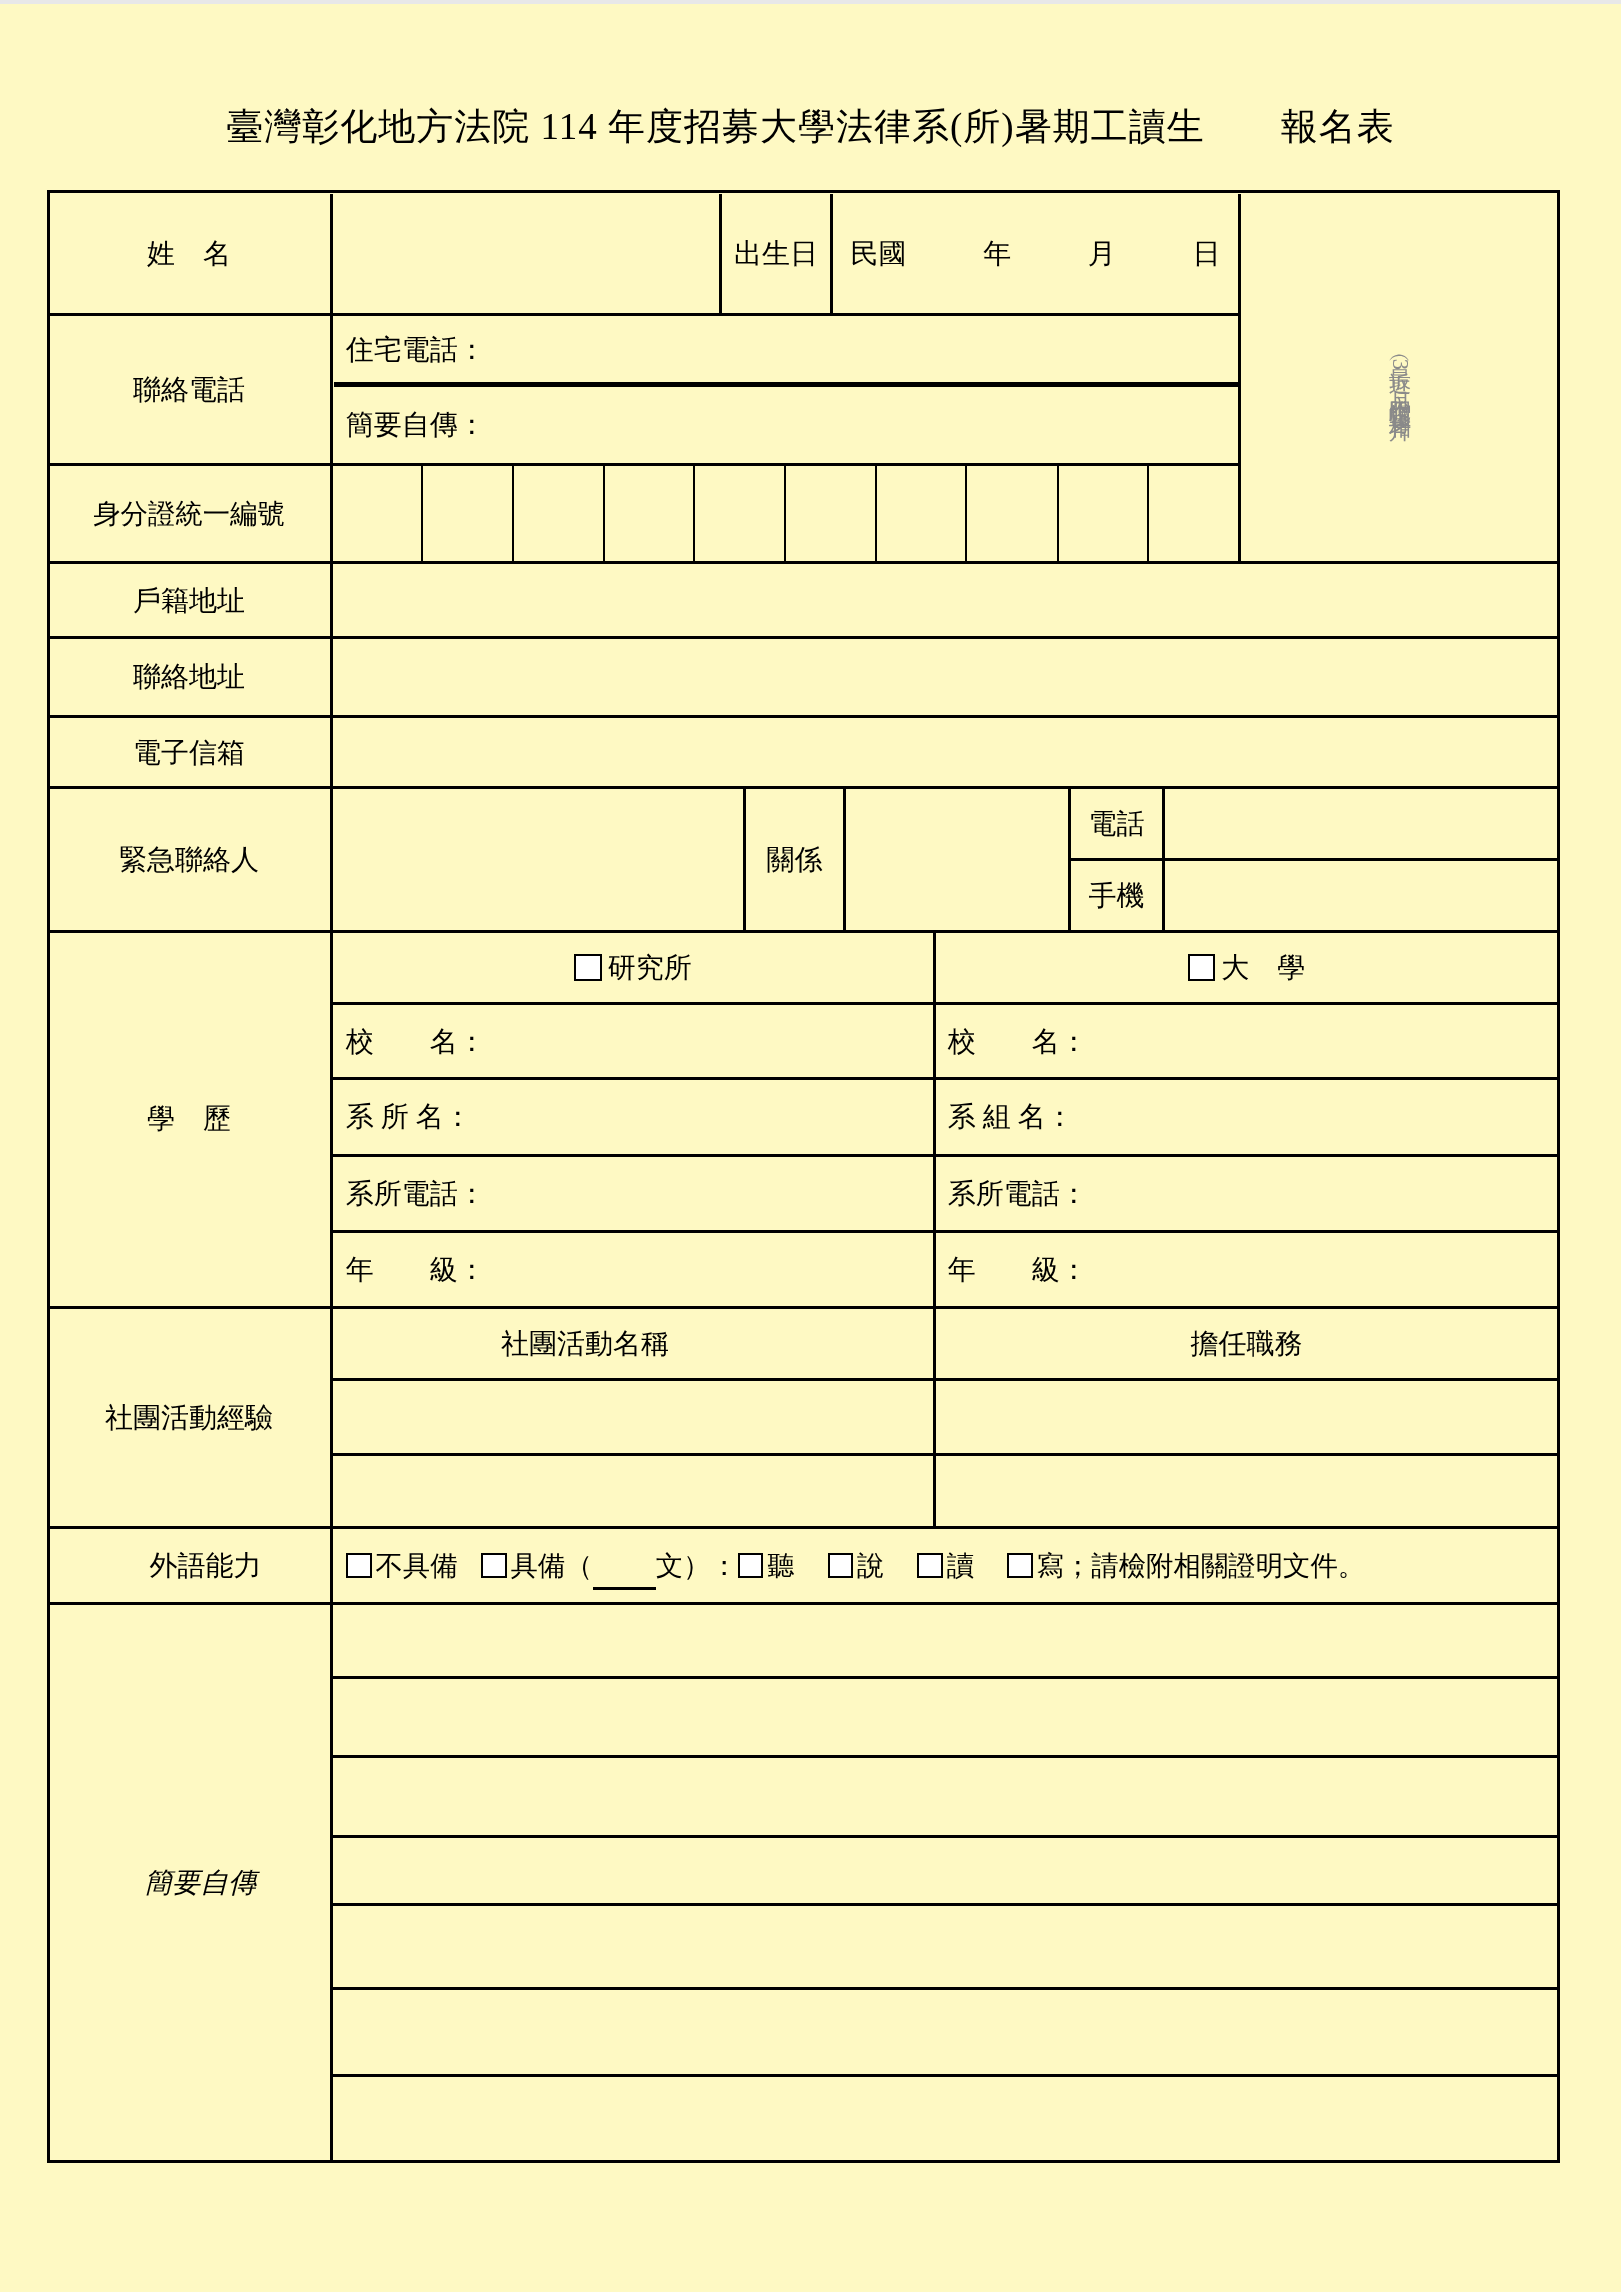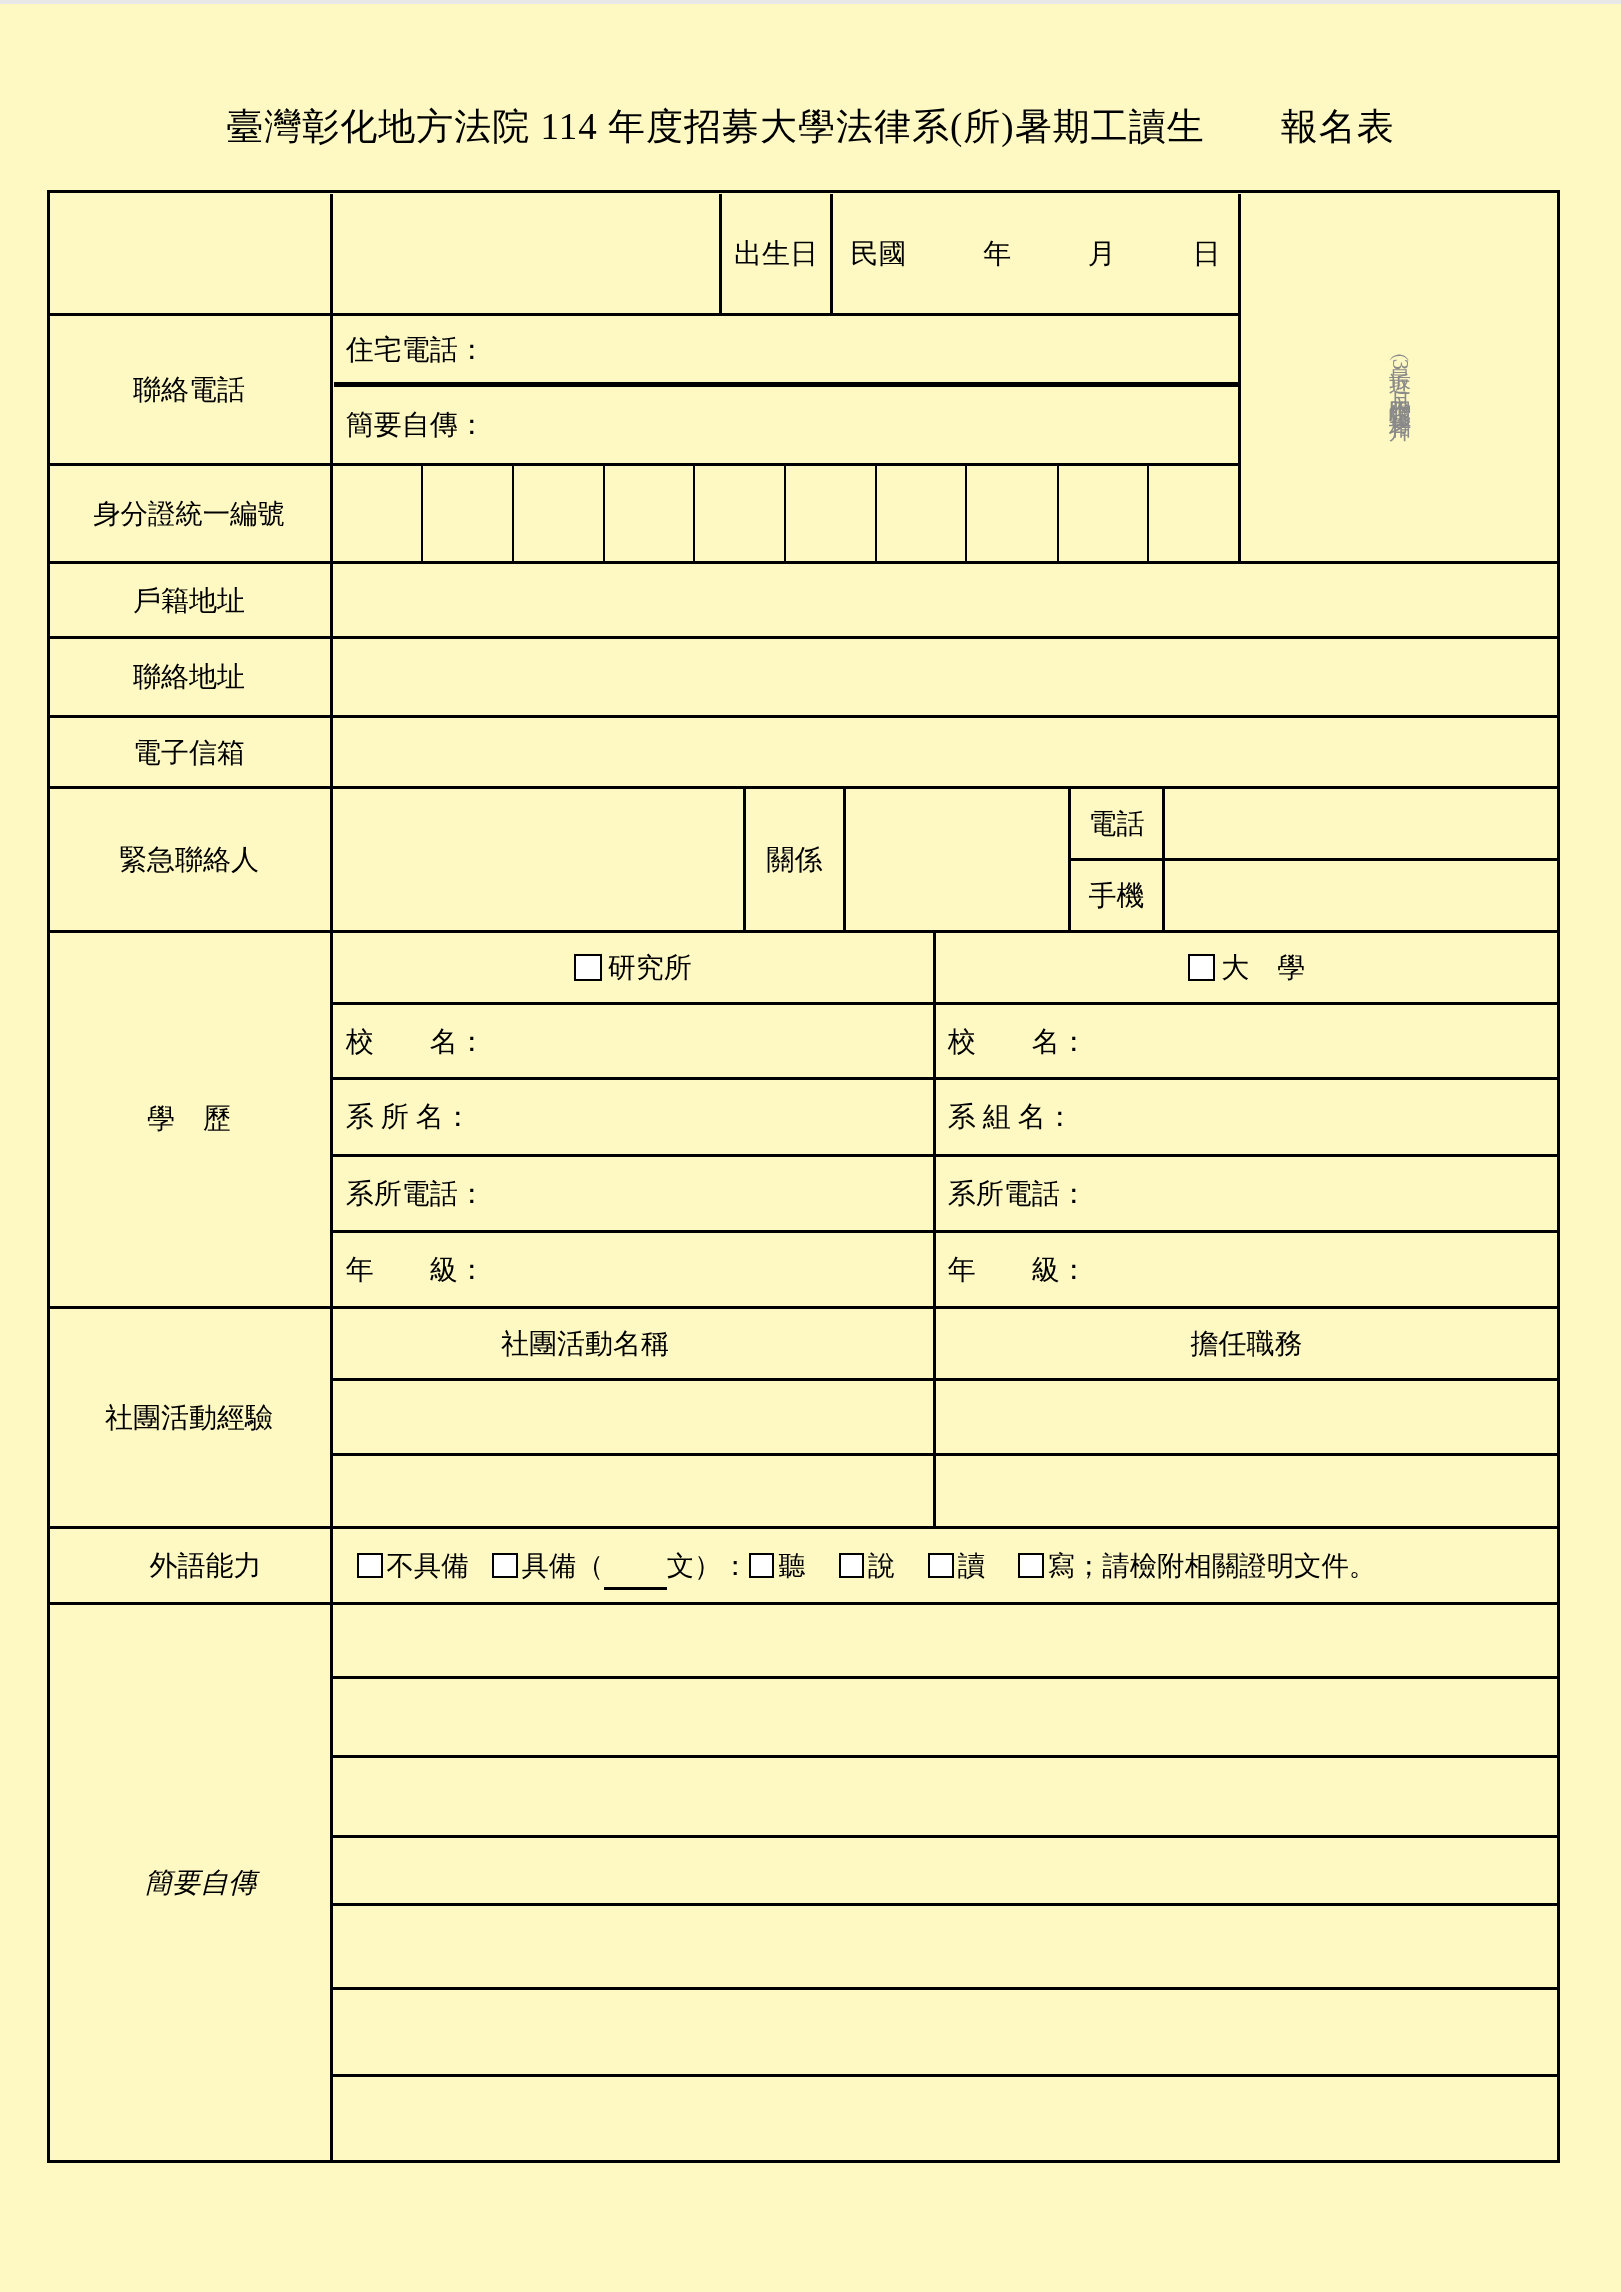--- a/index.html
+++ b/index.html
@@ -81,20 +81,21 @@
   <div class="ln" style="left:330px;top:190px;width:2.9px;height:1966px;"></div>
   <div class="ln" style="left:719px;top:190px;width:2.9px;height:119px;"></div>
   <div class="ln" style="left:830px;top:190px;width:2.9px;height:119px;"></div>
   <div class="ln" style="left:1238px;top:190px;width:2.9px;height:367px;"></div>
   <div class="ln" style="left:743px;top:782px;width:2.9px;height:144px;"></div>
   <div class="ln" style="left:843px;top:782px;width:2.9px;height:144px;"></div>
   <div class="ln" style="left:1068px;top:782px;width:2.9px;height:144px;"></div>
   <div class="ln" style="left:1162px;top:782px;width:2.9px;height:144px;"></div>
   <div class="ln" style="left:933px;top:926px;width:2.9px;height:596px;"></div>
 
+  <div class="cell" style="left:48px;top:190px;width:282px;height:119px;">姓　名</div>
   <div class="fill" style="left:334px;top:190px;width:382px;height:119px;"></div>
   <div class="cell" style="left:722px;top:190px;width:108px;height:119px;">出生日</div>
   <div class="cell" style="left:833px;top:190px;width:405px;height:119px;justify-content:space-between;padding:0 17.6px;">
     <span>民國</span>
     <span>年</span>
     <span>月</span>
     <span>日</span>
   </div>
   <div class="cell" style="left:1241px;top:190px;width:318px;height:367px;">
     <span class="vtext">（最近3月內脫帽正身相片）</span>
@@ -175,21 +176,21 @@
 
   <div class="cell" style="left:48px;top:1305px;width:282px;height:218px;">社團活動經驗</div>
   <div class="cell" style="left:333px;top:1305px;width:504px;height:70px;">社團活動名稱</div>
   <div class="cell" style="left:936px;top:1305px;width:621px;height:70px;">擔任職務</div>
   <div class="fill" style="left:334px;top:1377px;width:596px;height:72px;"></div>
   <div class="fill" style="left:936px;top:1377px;width:619px;height:72px;"></div>
   <div class="fill" style="left:334px;top:1452px;width:596px;height:71px;"></div>
   <div class="fill" style="left:936px;top:1452px;width:619px;height:71px;"></div>
 
   <div class="cell" style="left:48px;top:1525px;width:282px;height:73px;padding-left:33px;">外語能力</div>
-  <div class="cell cell-left" style="left:334px;top:1525px;width:1223px;height:73px;padding-left:23px;font-size:27.4px;">
+  <div class="cell cell-left" style="left:334px;top:1525px;width:1223px;height:73px;padding-left:12px;font-size:27.4px;">
     <span class="cb"></span><span>不具備</span>
     <span class="sp24"></span>
     <span class="cb"></span><span>具備（</span>
     <span class="blankline"></span>
     <span>文）：</span>
     <span class="cb"></span><span>聽</span>
     <span class="sp34"></span>
     <span class="cb"></span><span>說</span>
     <span class="sp34"></span>
     <span class="cb"></span><span>讀</span>

